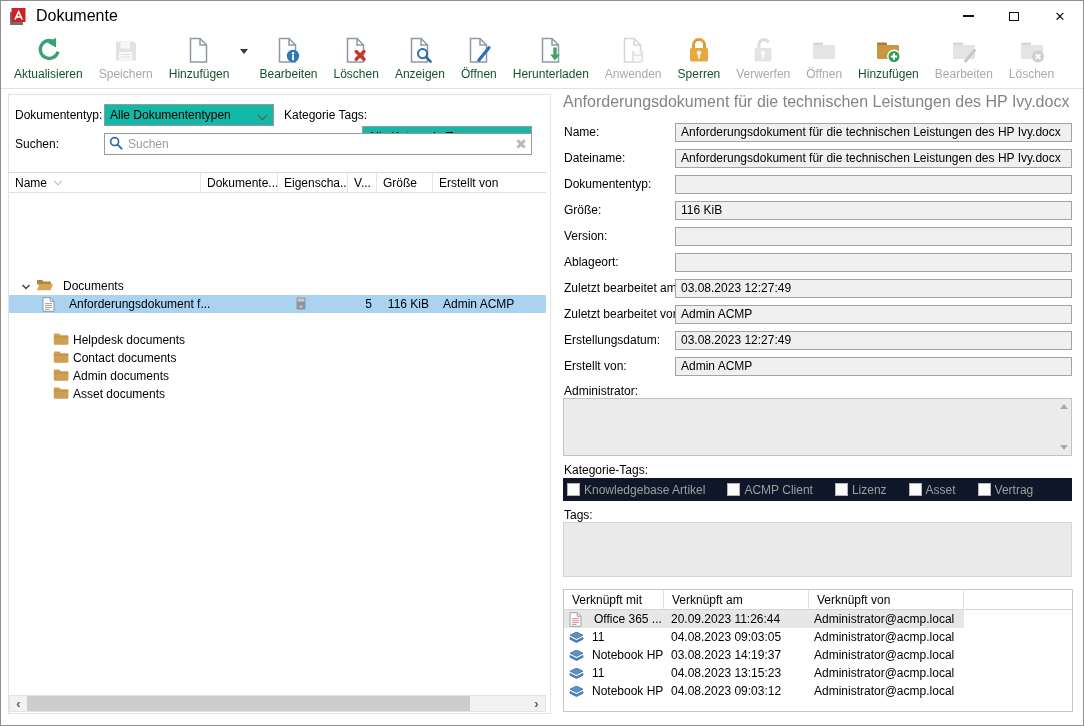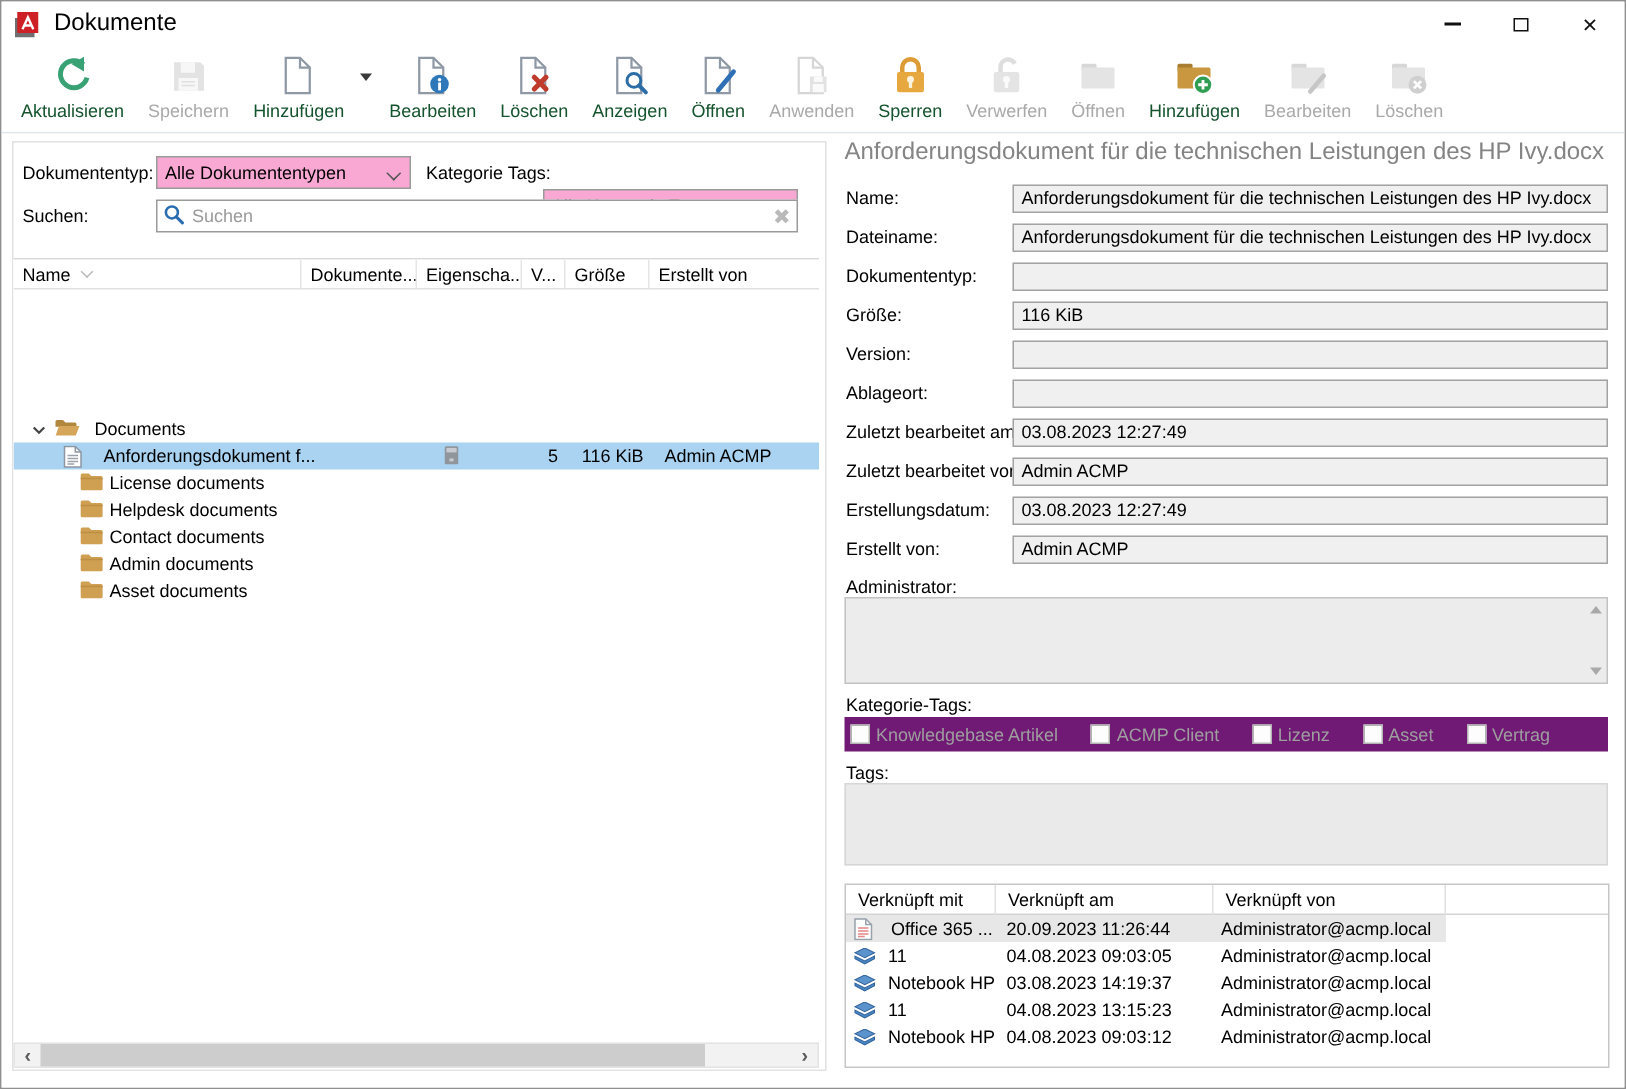--- a/index.html
+++ b/index.html
@@ -25,21 +25,21 @@
   .tb-btn.disabled .tb-label { color:#a9a9a9; }
   .tb-split { width:14px; height:34px; display:flex; align-items:center; justify-content:center; }
   .tri-down { width:0; height:0; border-left:4px solid transparent; border-right:4px solid transparent; border-top:5px solid #3a3a3a; display:block; }
 
   
   .content { position:relative; height:637px; background:#fff; }
   .abs { position:absolute; }
   .left-panel-frame { left:7px; top:5px; width:543px; height:620px; border:1px solid #e2e2e2; pointer-events:none; }
 
   .flabel-row { height:22px; line-height:22px; color:#000; }
-  .combo { height:22px; background:#f9a8d4; border:1px solid #9a9a9a; display:flex; align-items:center; padding:0 22px 0 5px; position:relative; color:#000; }
+  .combo { height:22px; background:#14b8a6; border:1px solid #9a9a9a; display:flex; align-items:center; padding:0 22px 0 5px; position:relative; color:#000; }
   .combo .chev { position:absolute; right:7px; top:7px; width:7px; height:7px; border-right:1.6px solid #555; border-bottom:1.6px solid #555; transform:rotate(45deg); }
   .searchbox { height:22px; background:#fff; border:1px solid #9a9a9a; display:flex; align-items:center; padding:0 4px; }
   .searchbox input { border:none; outline:none; flex:1; font:12px "Liberation Sans",sans-serif; margin-left:5px; background:transparent; color:#0f766e; }
   .searchbox input::placeholder { color:#9a9a9a; }
   .clear-x { color:#b9b9b9; font-size:14px; font-weight:bold; line-height:1; }
 
   
   .tree { left:8px; top:83px; width:537px; height:523px; border-top:1px solid #d8d8d8; background:#fff; overflow:hidden; }
   .thead { position:relative; height:20px; border-bottom:1px solid #e0e0e0; background:#fff; }
   .thcell { position:absolute; top:0; height:20px; line-height:20px; padding-left:6px; border-right:1px solid #e6e6e6; color:#000; white-space:nowrap; overflow:hidden; }
@@ -62,21 +62,21 @@
   .r-heading { position:absolute; left:2px; top:4px; width:512px; font-size:16px; color:#848484; white-space:nowrap; overflow:hidden; }
   .frow { position:absolute; left:0; width:514px; height:19px; }
   .frow .lab { position:absolute; left:3px; top:0; width:110px; line-height:19px; color:#000; white-space:nowrap; }
   .frow .val { position:absolute; left:114px; top:0; width:397px; height:19px; line-height:17px; background:#f0f0f0; border:1px solid #a3a3a3; padding:0 5px; color:#000; white-space:nowrap; overflow:hidden; }
   .sec-label { position:absolute; left:3px; color:#000; }
   .descbox { position:absolute; left:2px; width:509px; background:#ececec; border:1px solid #c2c2c2; }
   .vsb { position:absolute; right:2px; top:2px; bottom:2px; width:14px; }
   .vsb .up, .vsb .dn { position:absolute; right:1px; width:0; height:0; border-left:4px solid transparent; border-right:4px solid transparent; }
   .vsb .up { top:3px; border-bottom:5px solid #a9a9a9; }
   .vsb .dn { bottom:3px; border-top:5px solid #a9a9a9; }
-  .cbstrip { position:absolute; left:2px; width:509px; height:23px; background:#701a75; display:flex; align-items:center; padding-left:4px; gap:22px; }
+  .cbstrip { position:absolute; left:2px; width:509px; height:23px; background:#0f172a; display:flex; align-items:center; padding-left:4px; gap:22px; }
   .cbitem { display:flex; align-items:center; gap:4px; }
   .cbbox { width:13px; height:13px; background:#fdfdfd; border:1px solid #b4b4b4; }
   .cbtext { color:#9e9e9e; white-space:nowrap; }
   .tagsbox { position:absolute; left:2px; width:509px; height:55px; background:#eaeaea; border:1px solid #d6d6d6; }
 
   
   .ltable { position:absolute; left:2px; top:500px; width:510px; height:123px; border:1px solid #c6c6c6; background:#fff; }
   .lthead { position:relative; height:20px; border-bottom:1px solid #d4d4d4; }
   .lthcell { position:absolute; top:0; height:20px; line-height:20px; padding-left:8px; border-right:1px solid #e0e0e0; color:#000; white-space:nowrap; }
   .lrow { position:absolute; left:0; width:400px; height:18px; }
@@ -182,20 +182,31 @@
     <div class="tb-btn">
       <span class="tb-ico">
           <svg width="30" height="30" viewBox="0 0 30 30">
             <path d="M6.5 2.5 H16 L22.5 9 V26 H6.5 Z" fill="#fff" stroke="#8e99a5" stroke-width="1.5"></path>
             <path d="M16 2.5 V9 H22.5" fill="none" stroke="#8e99a5" stroke-width="1.5"></path>
             <path d="M14.8 24.2 L25 11.8" stroke="#2f6fb5" stroke-width="3.2" stroke-linecap="round"></path>
           </svg>
         </span>
       <span class="tb-label">Öffnen</span>
     </div>
+    <div class="tb-btn">
+      <span class="tb-ico">
+          <svg width="30" height="30" viewBox="0 0 30 30">
+            <path d="M6.5 2.5 H16 L22.5 9 V26 H6.5 Z" fill="#fff" stroke="#8e99a5" stroke-width="1.5"></path>
+            <path d="M16 2.5 V9 H22.5" fill="none" stroke="#8e99a5" stroke-width="1.5"></path>
+            <path d="M19 11.5 V19.5" stroke="#3fa368" stroke-width="3.4"></path>
+            <polygon points="14.2,18.6 23.8,18.6 19,24.4" fill="#3fa368"></polygon>
+          </svg>
+        </span>
+      <span class="tb-label">Herunterladen</span>
+    </div>
     <div class="tb-btn disabled">
       <span class="tb-ico">
           <svg width="30" height="30" viewBox="0 0 30 30">
             <path d="M6.5 2.5 H16 L22.5 9 V26 H6.5 Z" fill="#fff" stroke="#d6d6d6" stroke-width="1.5"></path>
             <path d="M16 2.5 V9 H22.5" fill="none" stroke="#d6d6d6" stroke-width="1.5"></path>
             <rect x="14" y="15" width="11" height="10.5" fill="#e2e2e2"></rect>
             <rect x="16.5" y="15" width="6" height="3.6" fill="#fafafa"></rect>
             <rect x="15.8" y="20" width="7.4" height="5.5" fill="#fafafa"></rect>
           </svg>
         </span>
@@ -321,27 +332,20 @@
         <span class="tico" style="left:287px; top:2px;"><svg width="10" height="13" viewBox="0 0 10 13">
               <rect x="0.5" y="0.5" width="9" height="12" rx="1" fill="#8f959b"></rect>
               <rect x="1.6" y="1.6" width="6.8" height="3" fill="#c7cbd1"></rect>
               <rect x="3.6" y="8.6" width="2.8" height="2" fill="#c7cbd1"></rect>
             </svg></span>
         <span class="tnum" style="left:339px; width:24px;">5</span>
         <span class="tnum" style="left:368px; width:52px;">116 KiB</span>
         <span class="tcellL" style="left:434px;">Admin ACMP</span>
       </div>
 
-      <div class="trow" style="top:140px;">
-        <span class="tico" style="left:44px;"><svg width="16" height="14" viewBox="0 0 16 14">
-              <path d="M.8 2.6 a1 1 0 0 1 1 -1 h4.4 l1.7 1.7 h6.5 a1 1 0 0 1 1 1 v7.5 a1 1 0 0 1 -1 1 H1.8 a1 1 0 0 1 -1 -1 z" fill="#cf9f52"></path>
-              <path d="M.8 5 h14.6" stroke="#bd8f43"></path>
-            </svg></span>
-        <span class="tlabel" style="left:64px;">License documents</span>
-      </div>
       <div class="trow" style="top:158px;">
         <span class="tico" style="left:44px;"><svg width="16" height="14" viewBox="0 0 16 14">
               <path d="M.8 2.6 a1 1 0 0 1 1 -1 h4.4 l1.7 1.7 h6.5 a1 1 0 0 1 1 1 v7.5 a1 1 0 0 1 -1 1 H1.8 a1 1 0 0 1 -1 -1 z" fill="#cf9f52"></path>
               <path d="M.8 5 h14.6" stroke="#bd8f43"></path>
             </svg></span>
         <span class="tlabel" style="left:64px;">Helpdesk documents</span>
       </div>
       <div class="trow" style="top:176px;">
         <span class="tico" style="left:44px;"><svg width="16" height="14" viewBox="0 0 16 14">
               <path d="M.8 2.6 a1 1 0 0 1 1 -1 h4.4 l1.7 1.7 h6.5 a1 1 0 0 1 1 1 v7.5 a1 1 0 0 1 -1 1 H1.8 a1 1 0 0 1 -1 -1 z" fill="#cf9f52"></path>

